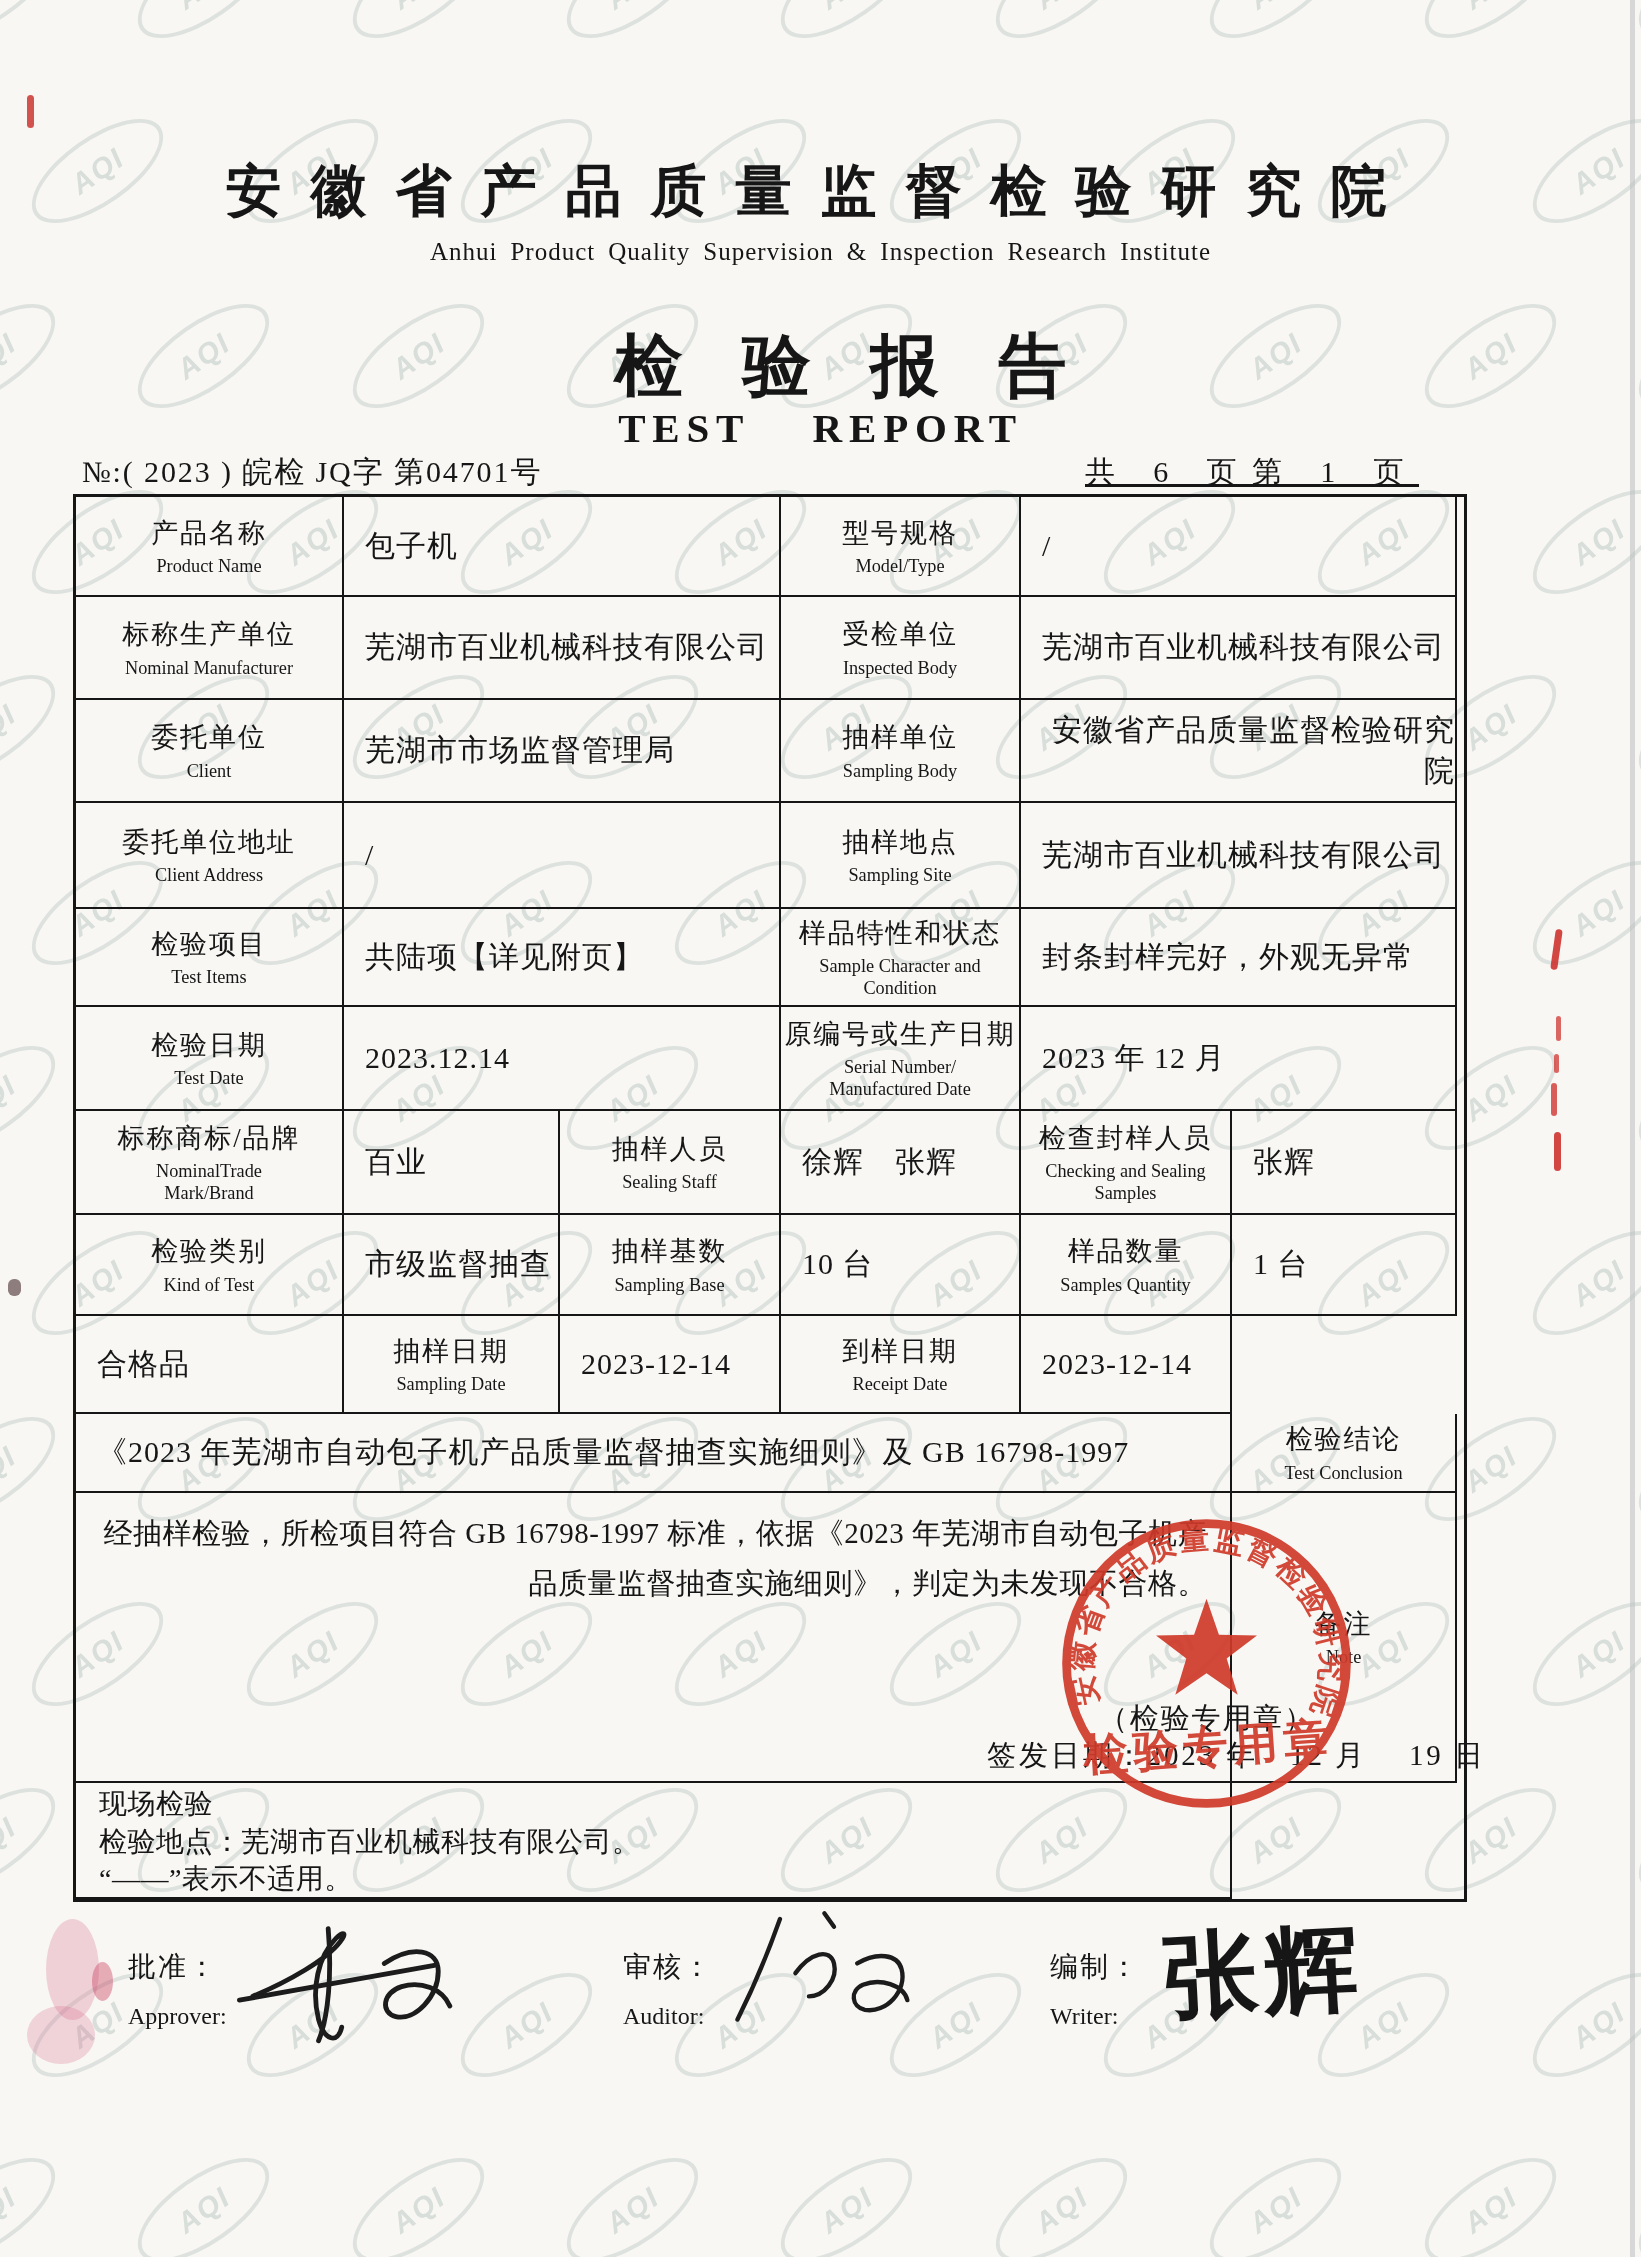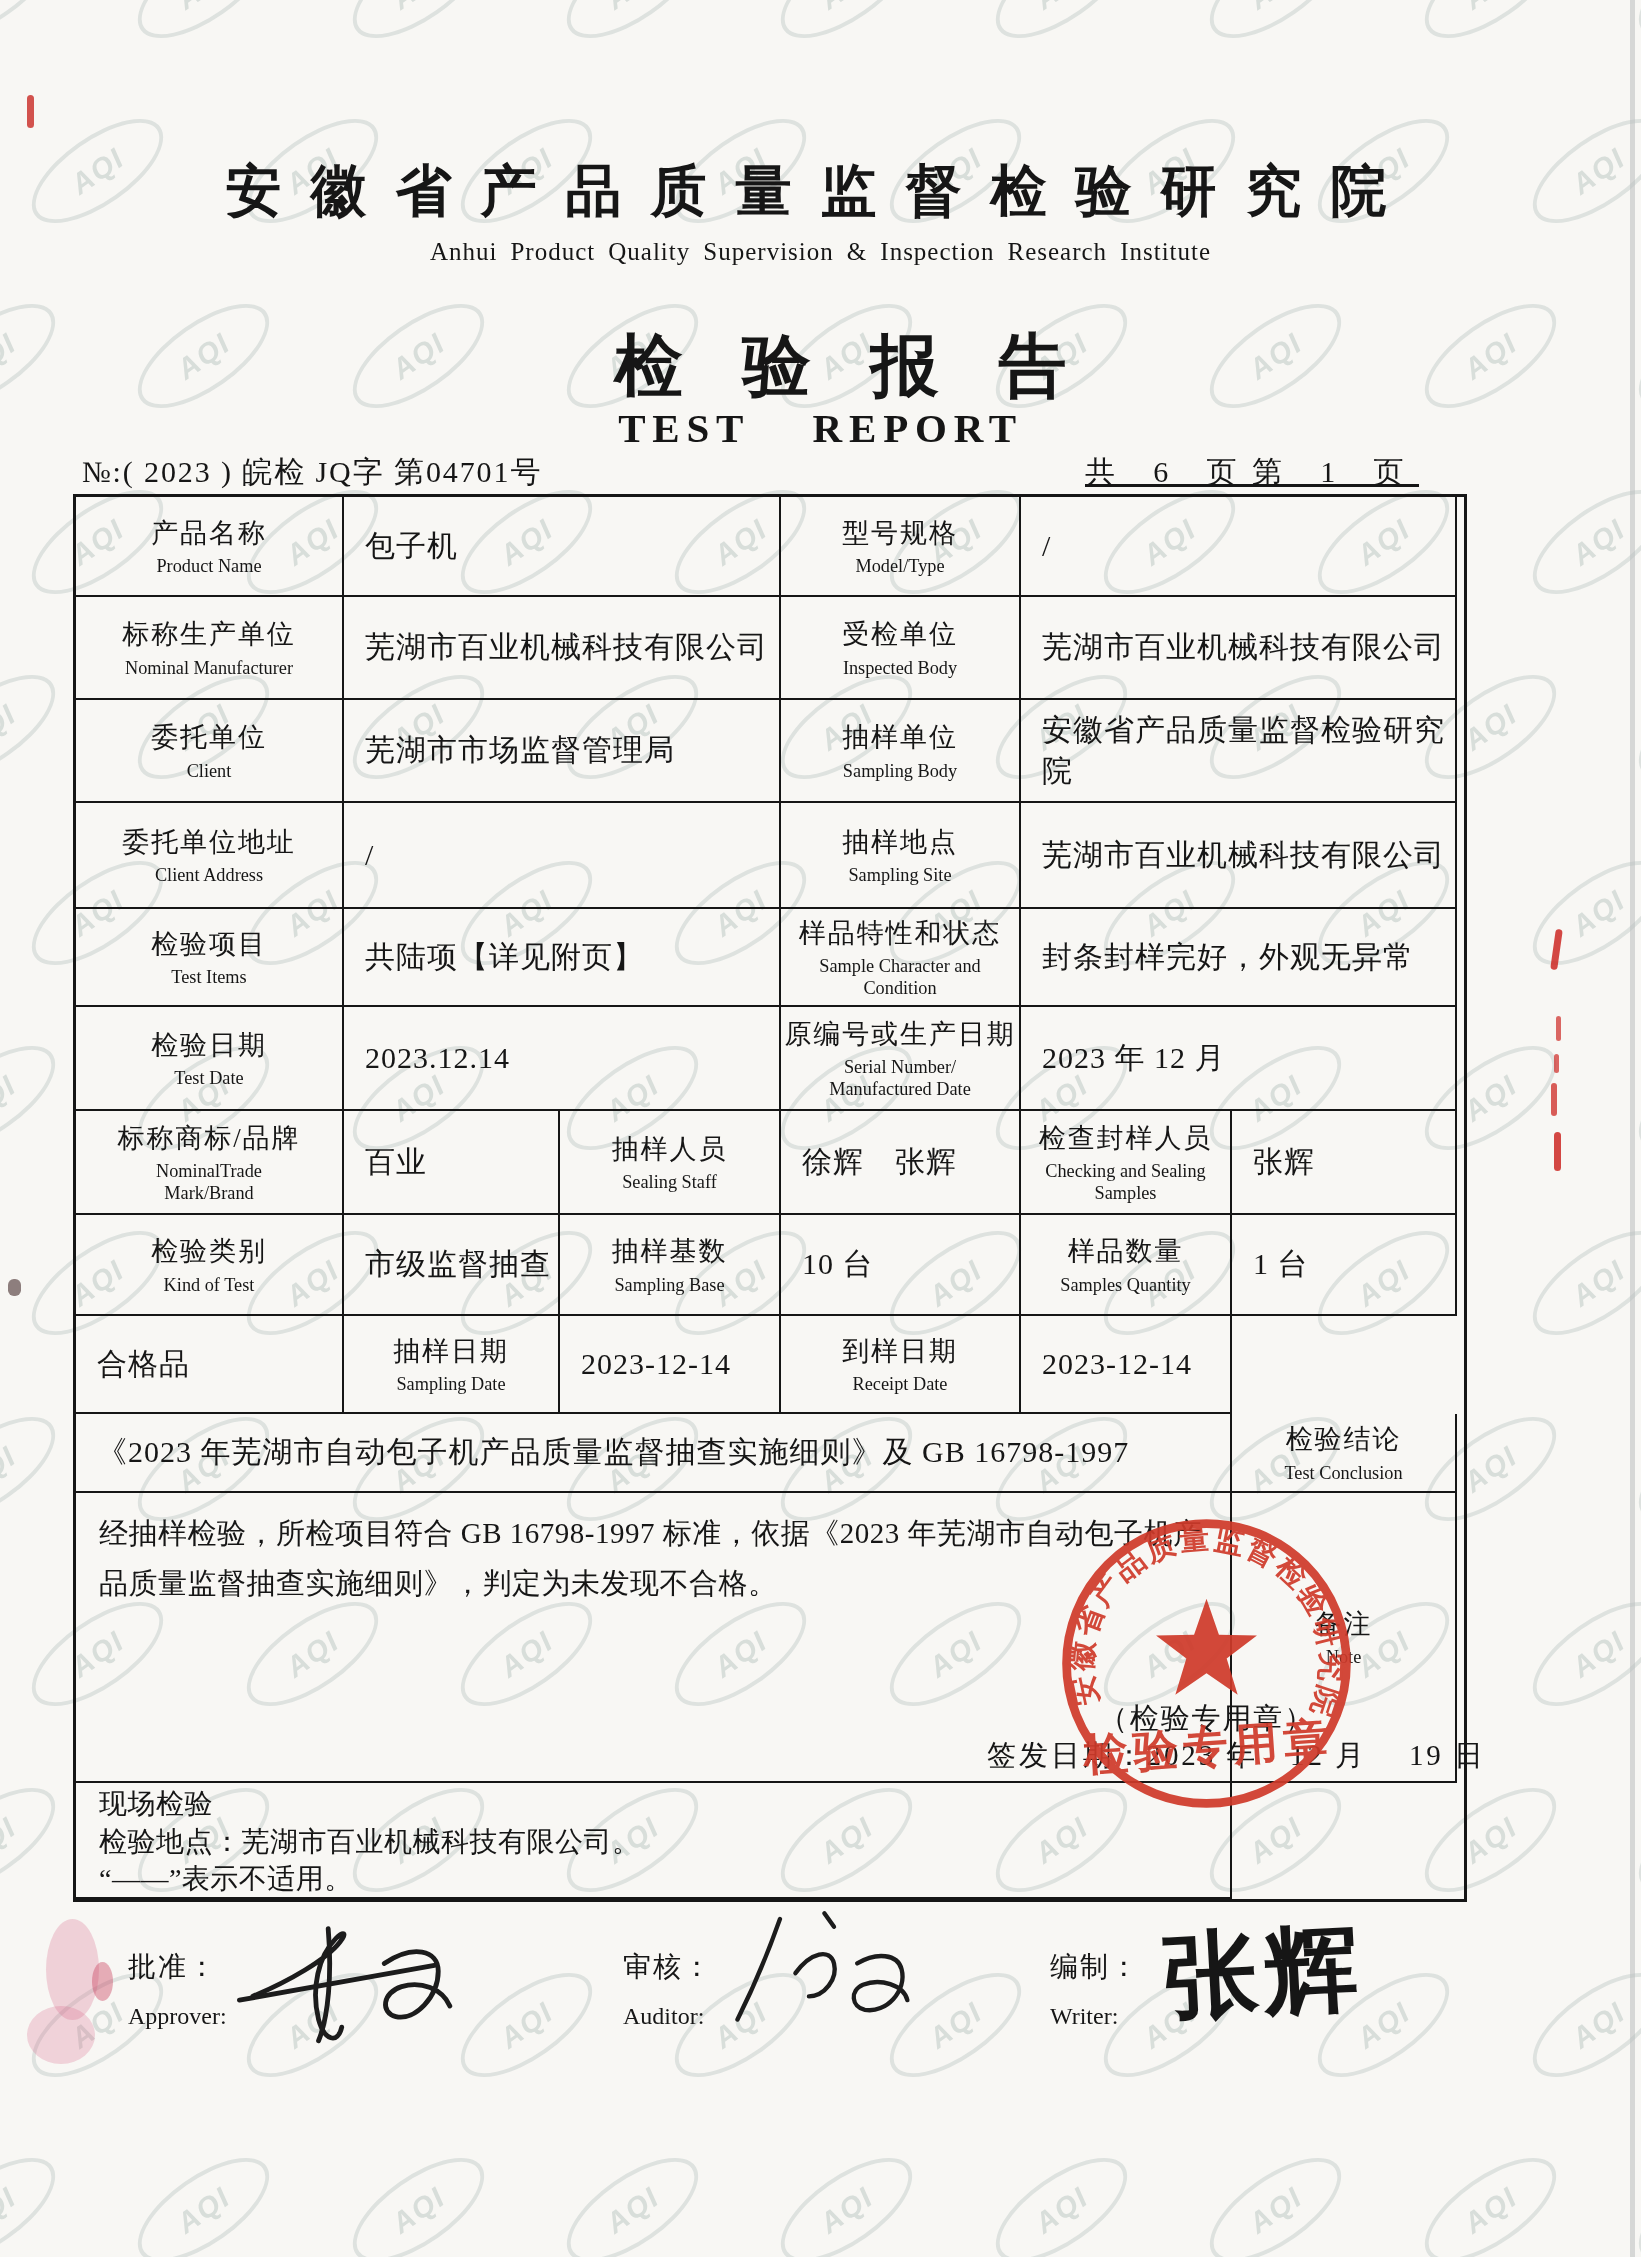--- a/index.html
+++ b/index.html
@@ -24,21 +24,21 @@
   .no-line{position:absolute;top:452px;left:82px;width:1337px;display:flex;
       justify-content:space-between;font-size:30px;}
   .no-left{letter-spacing:1.9px;}
   .no-right{letter-spacing:15.4px;display:flex;text-decoration:underline;}
   
   .report-table{position:absolute;left:73px;top:494px;width:1394px;
       display:grid;border:3.9px solid #161616;background:transparent;box-sizing:border-box;
       grid-template-columns:268px 216px 221px 240px 211px 225px;
       grid-template-rows:100px 103px 103px 106px 98px 104px 104px 101px 98px 79px 290px 116px;}
   .cell{border-right:2.9px solid #161616;border-bottom:2.9px solid #161616;box-sizing:border-box;
-      display:flex;min-width:0;}
+      display:flex;min-width:0;text-align:right;}
   .lbl{flex-direction:column;align-items:center;justify-content:center;text-align:center;gap:4.8px;}
   .lbl .cn{font-size:27px;letter-spacing:1.9px;}
   .lbl .en{font-size:18.3px;max-width:183px;line-height:22px;}
   .val{align-items:center;padding-left:21px;font-size:30px;letter-spacing:1px;}
   .c2{grid-column:span 2;}
   .c5{grid-column:span 5;}
   .val-block{align-items:flex-start;flex-direction:column;justify-content:flex-start;
       padding:15.4px 23px 0 23px;font-size:29px;line-height:50px;letter-spacing:0.5px;}
   .note-block{justify-content:center;gap:7.7px;font-size:28px;line-height:30px;padding-top:3px;}
   

